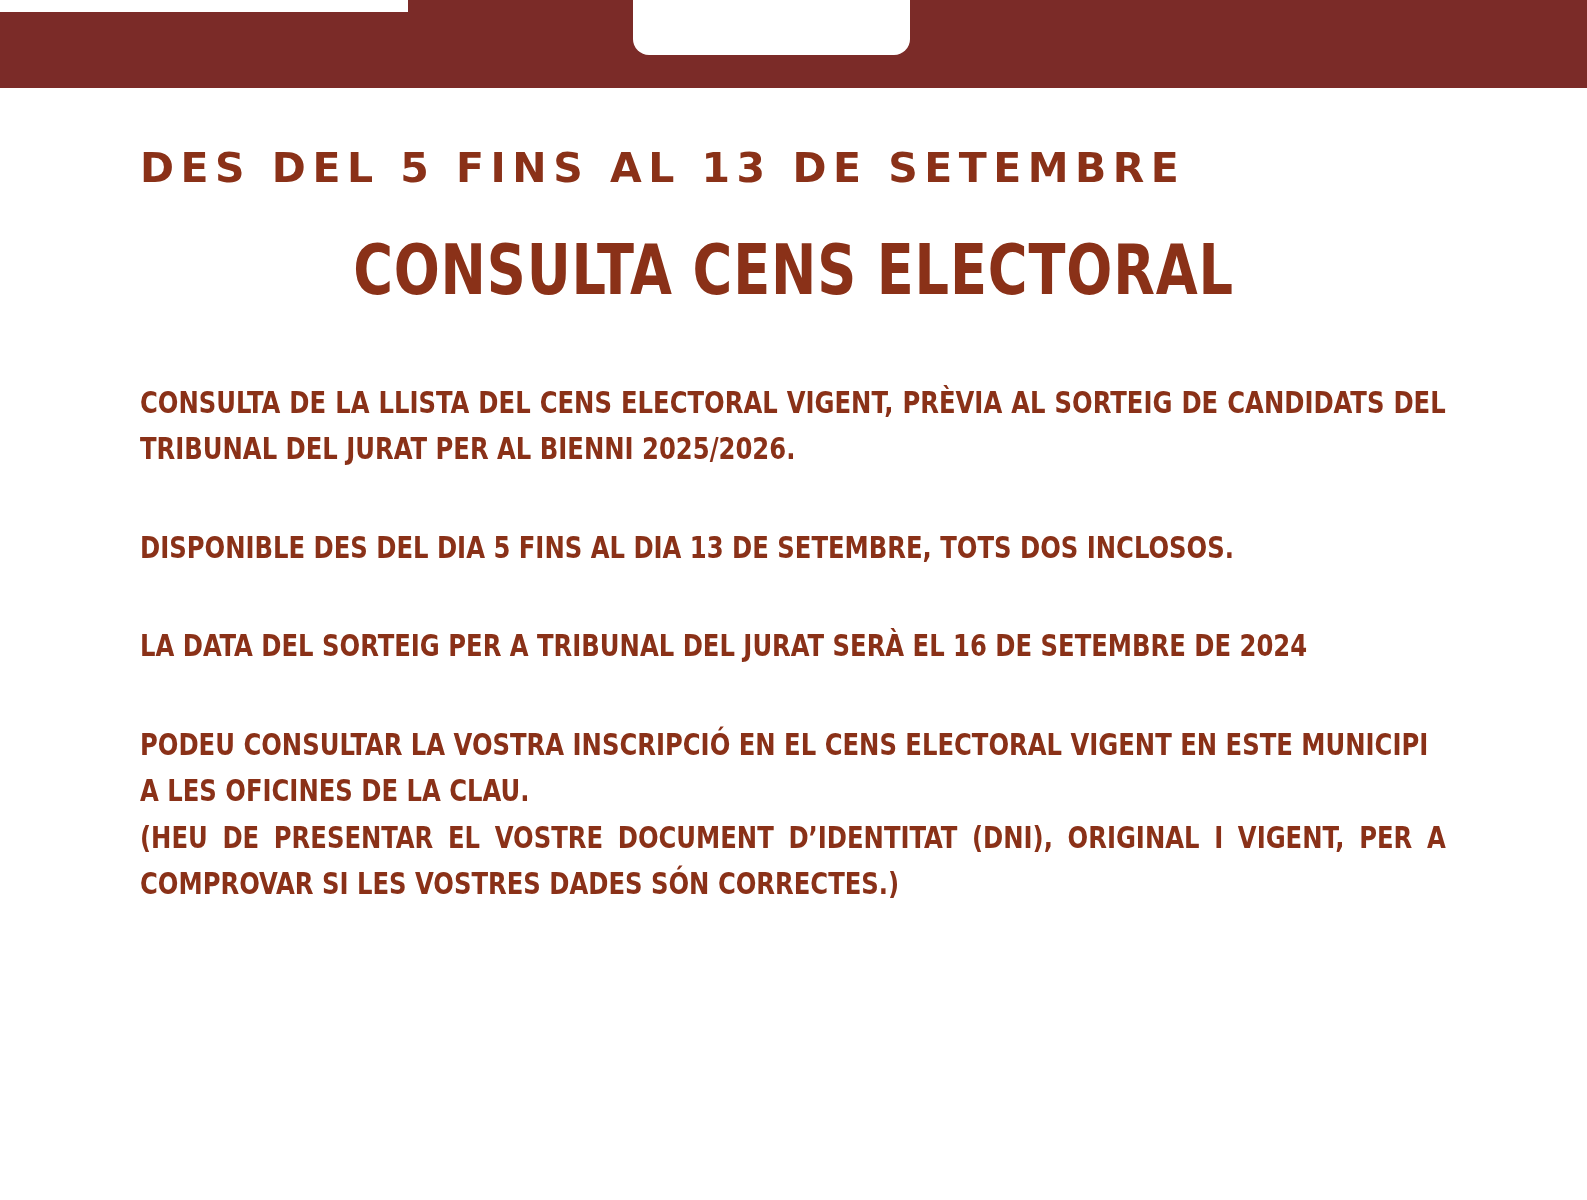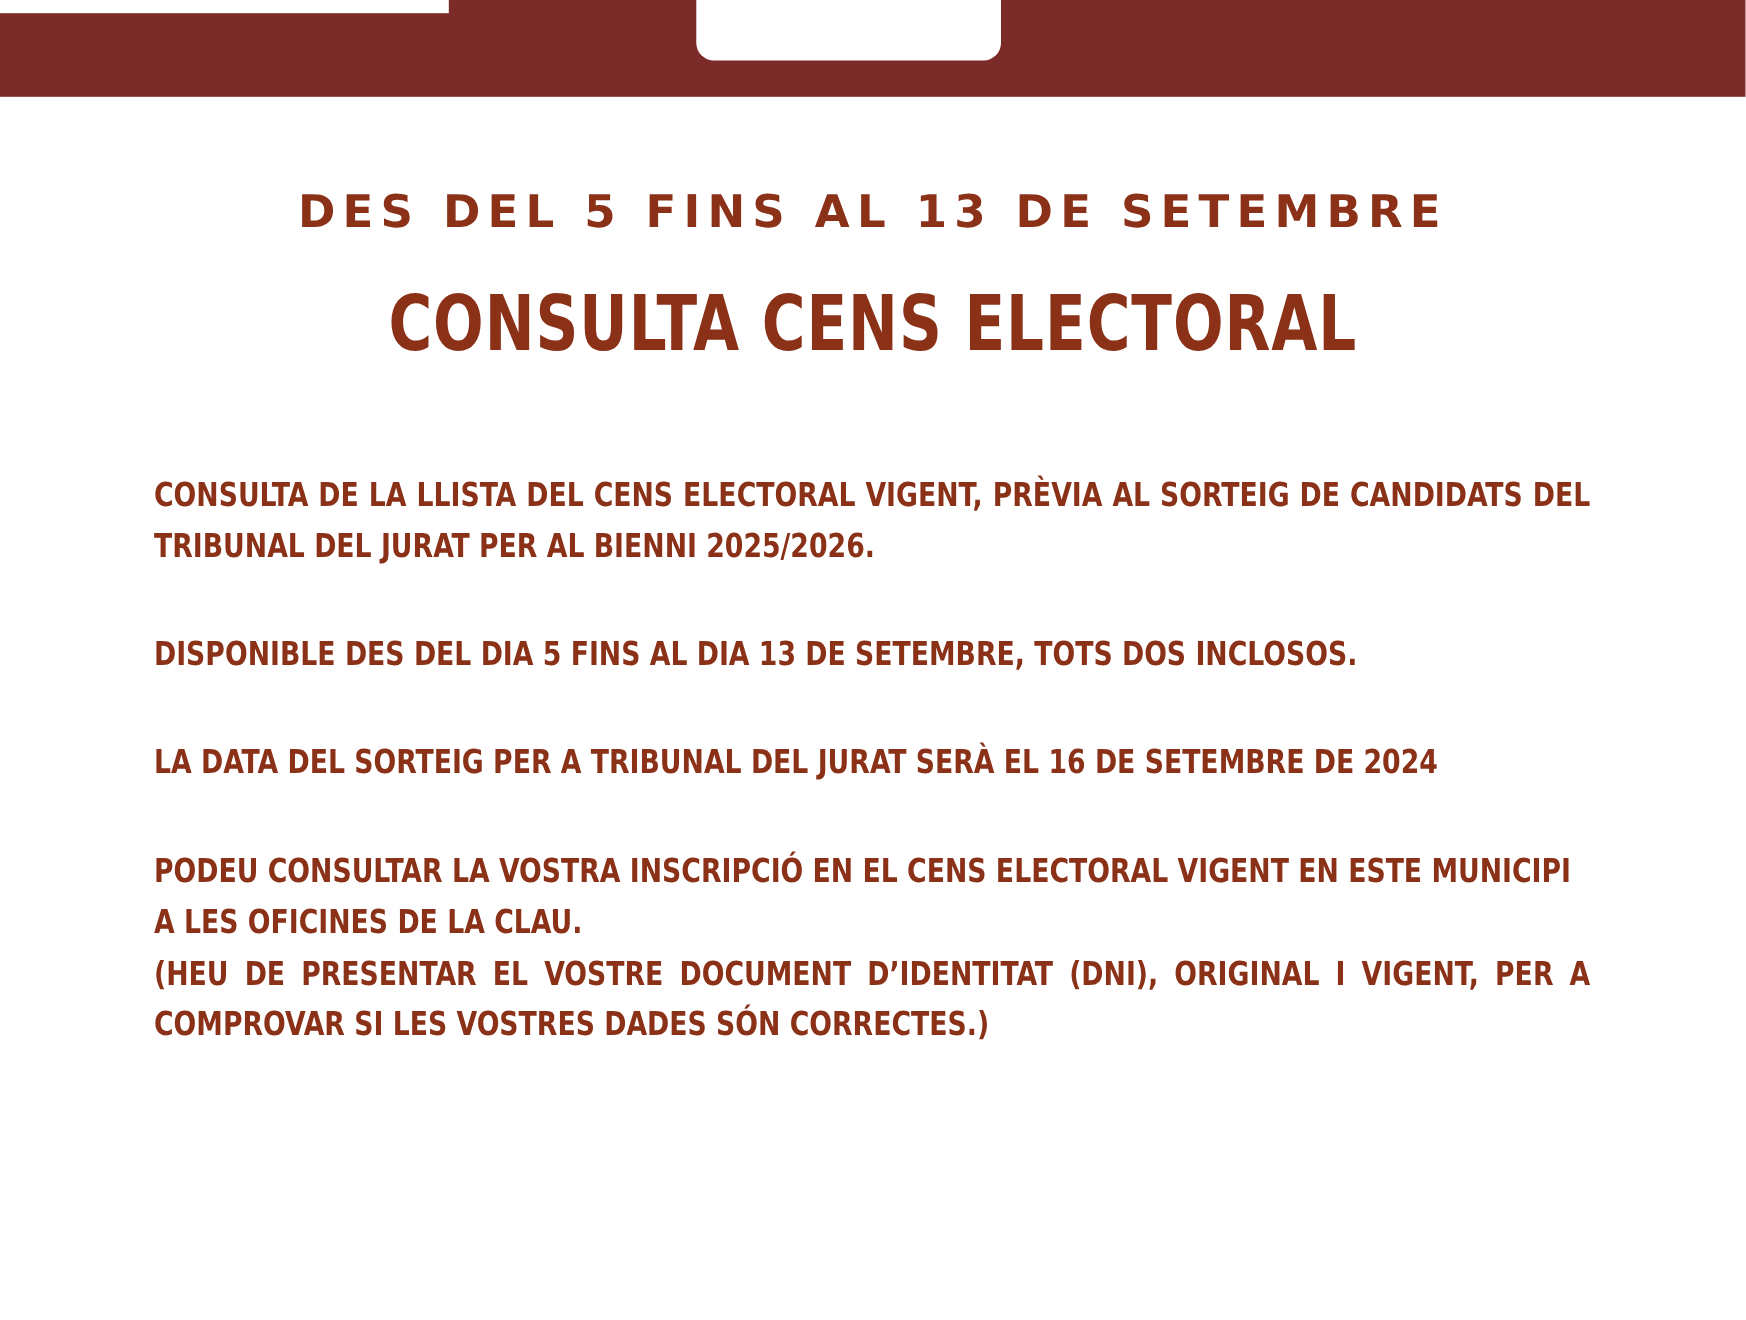--- a/index.html
+++ b/index.html
@@ -53,22 +53,21 @@
 
   
   .page {
     position: relative;
     width: 100%;
     box-sizing: border-box;
     padding: 0 140px;
   }
 
   .kicker {
-    margin-top: 80px;
-    text-align: center;
+    margin-top: 56px;
     font-size: 41px;
     font-weight: bold;
     letter-spacing: 6.5px;
     color: #8a3118;
     font-family: "DejaVu Sans", sans-serif;
     white-space: nowrap;
   }
 
   .headline {
     margin-top: 42px;
@@ -77,21 +76,21 @@
     font-weight: bold;
     color: #8a3118;
     font-family: "DejaVu Sans Condensed", "Liberation Sans Narrow", "Liberation Sans", sans-serif;
     transform: scaleX(0.86);
     letter-spacing: 1px;
     line-height: 1.05;
     white-space: nowrap;
   }
 
   .body-block {
-    margin-top: 96px;
+    margin-top: 72px;
   }
 
   .para {
     font-family: "DejaVu Sans Condensed", "Liberation Sans Narrow", "Liberation Sans", sans-serif;
     font-weight: bold;
     font-size: 30px;
     line-height: 1.55;
     color: #8a3118;
     transform: scaleX(0.9);
     transform-origin: left center;

